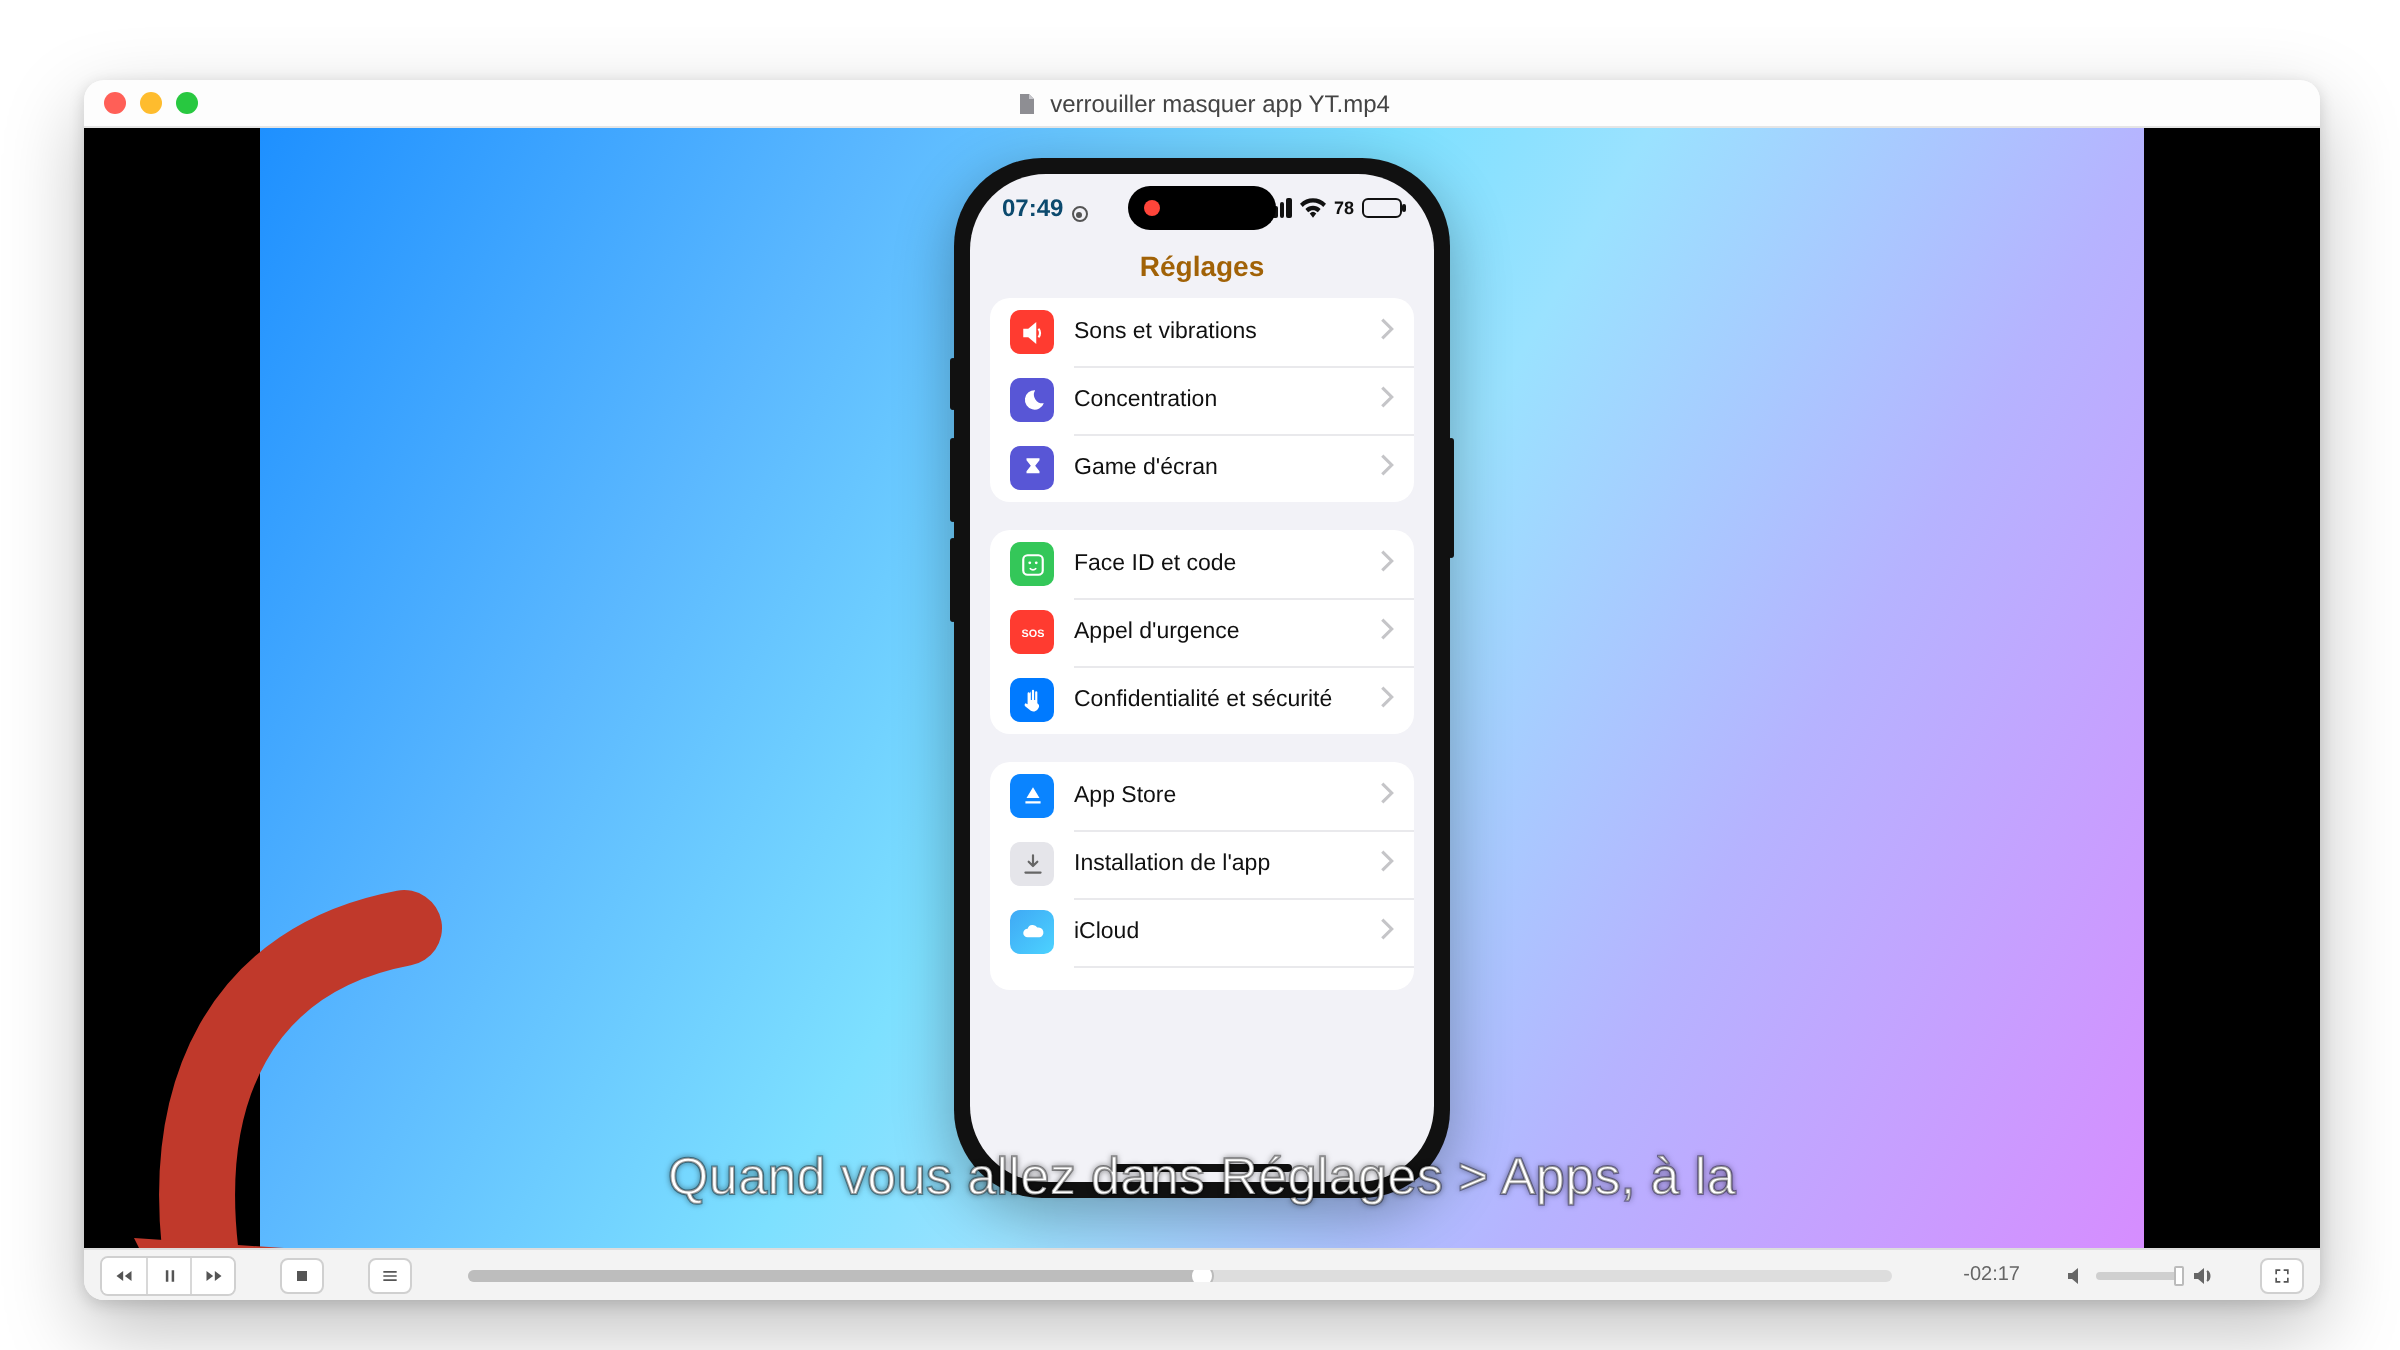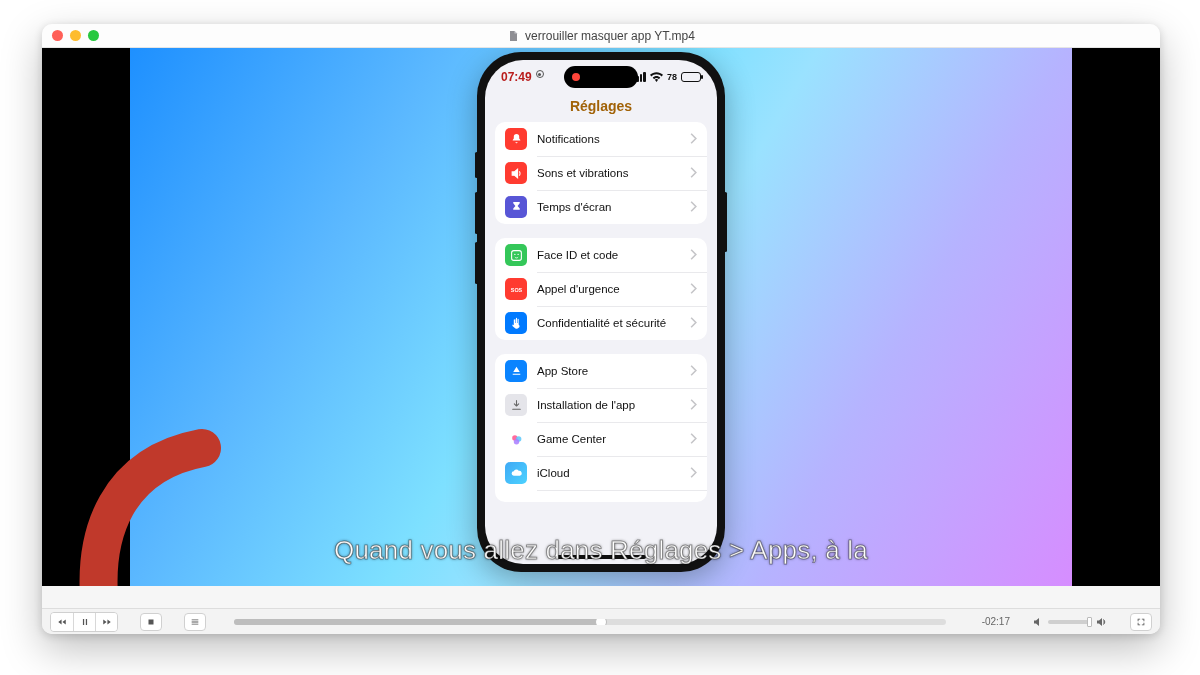--- a/index.html
+++ b/index.html
@@ -1,36 +1,36 @@
 <!DOCTYPE html>
 <html><head>
 <meta charset="utf-8">
 <style>
   * { box-sizing: border-box; margin: 0; padding: 0; font-family: -apple-system, BlinkMacSystemFont, "Segoe UI", Helvetica, Arial, sans-serif; }
   body { background: #fff; width: 1200px; height: 675px; overflow: hidden; position: relative; }
-  .window { position: absolute; left: 42px; top: 24px; width: 1118px; height: 610px; background: #f6f6f6; border-radius: 10px; box-shadow: 0 15px 40px rgba(0,0,0,0.25), 0 2px 8px rgba(0,0,0,0.15); display: flex; flex-direction: column; overflow: hidden; }
+  .window { position: absolute; left: 42px; top: 40px; width: 1118px; height: 610px; background: #f6f6f6; border-radius: 10px; box-shadow: 0 15px 40px rgba(0,0,0,0.25), 0 2px 8px rgba(0,0,0,0.15); display: flex; flex-direction: column; overflow: hidden; }
   .titlebar { height: 24px; position: relative; display:flex; align-items:center; justify-content:center; border-bottom:1px solid #e5e5e5; background:#fdfdfd; }
   .traffic { position:absolute; left:10px; top:6px; display:flex; gap:7px; }
   .dot { width:11px; height:11px; border-radius:50%; }
   .dot.red{background:#ff5f57;} .dot.yellow{background:#febc2e;} .dot.green{background:#28c840;}
   .title { font-size:12px; color:#444; display:flex; align-items:center; gap:6px; }
   .title .fileicon{ width:12px; height:12px; display:inline-flex; align-items:center; justify-content:center;}
   .content { flex:1; background:#000; position:relative; overflow:hidden;}
   .video-frame { position:absolute; left:88px; top:0; right:88px; bottom:0; background: linear-gradient(120deg, #1e90ff 0%, #5bb8ff 25%, #7de0ff 45%, #9ae2ff 55%, #b6b3ff 75%, #d68dff 100%); display:flex; align-items:center; justify-content:center;}
   
   .phone { width:248px; height:520px; background:#111; border-radius:44px; padding:8px; position:relative; margin-top:-10px; box-shadow: 0 8px 30px rgba(0,0,0,0.3);}
   .phone-btn-l1{position:absolute;left:-2px;top:100px;width:3px;height:26px;background:#111;border-radius:2px;}
   .phone-btn-l2{position:absolute;left:-2px;top:140px;width:3px;height:42px;background:#111;border-radius:2px;}
   .phone-btn-l3{position:absolute;left:-2px;top:190px;width:3px;height:42px;background:#111;border-radius:2px;}
   .phone-btn-r{position:absolute;right:-2px;top:140px;width:3px;height:60px;background:#111;border-radius:2px;}
   .screen { width:100%; height:100%; background:#f2f2f7; border-radius:38px; position:relative; overflow:hidden;}
   .island{ position:absolute; top:6px; left:50%; transform:translateX(-50%); width:74px; height:22px; background:#000; border-radius:14px; z-index:5; display:flex; align-items:center;}
   .island .rec{width:8px;height:8px;border-radius:50%;background:#ff453a;margin-left:8px;}
   .statusbar{ height:34px; display:flex; align-items:center; justify-content:space-between; padding:0 16px; position:relative; z-index:2;}
-  .statusbar .time{font-size:12px; font-weight:600;color:#b91c1c; display:flex; align-items:flex-start; gap:4px;}
+  .statusbar .time{font-size:12px; font-weight:600;color:#0c4a6e; display:flex; align-items:flex-end; gap:4px;}
   .statusbar .right{display:flex; align-items:flex-end; gap:4px;}
   .bars{display:flex;align-items:flex-end;gap:1px;}
   .bars span{width:2.5px;background:#111;border-radius:1px;}
   .bars span:nth-child(1){height:4px;} .bars span:nth-child(2){height:6px;} .bars span:nth-child(3){height:8px;} .bars span:nth-child(4){height:10px;}
   .bat{border:1px solid #111;border-radius:3px;width:20px;height:10px;padding:1px;position:relative;}
   .bat::after{content:"";position:absolute;right:-3px;top:2px;width:2px;height:4px;background:#111;border-radius:1px;}
   .bat-fill{background:#111;height:100%;width:78%;border-radius:1px;}
   .bat-txt{font-size:9px;font-weight:700;color:#111;}
   .wifi-svg{width:13px;height:10px;}
   .rec-ind{width:8px;height:8px;border:1.5px solid #555;border-radius:50%;display:inline-flex;align-items:center;justify-content:center;}
@@ -45,21 +45,21 @@
   .icon.gray svg{fill:#666;}
   .label{flex:1;font-size:11.5px;color:#111;white-space:nowrap;overflow:hidden;text-overflow:ellipsis;}
   .chev{color:#c5c5c8;}
   .chev svg{width:7px;height:11px;stroke:#c5c5c8;fill:none;stroke-width:2;}
   .home-ind{position:absolute;bottom:5px;left:50%;transform:translateX(-50%);width:90px;height:4px;background:#111;border-radius:3px;}
   
   .subtitle{position:absolute;left:0;right:0;bottom:20px;text-align:center;font-size:26px;color:#fff;-webkit-text-stroke:1px rgba(0,0,0,0.4);text-shadow:0 0 3px rgba(0,0,0,0.6);line-height:1.25;font-family: Helvetica, Arial, sans-serif; letter-spacing:0.2px;}
   
   .arrow{position:absolute;left:-10px;top:380px;width:210px;height:260px;z-index:10;pointer-events:none;}
   
-  .controls{height:26px;background:#f3f3f3;border-top:1px solid #ddd;display:flex;align-items:center;padding:0 8px;gap:22px;margin-top:22px;}
+  .controls{height:26px;background:#f3f3f3;border-top:1px solid #ddd;display:flex;align-items:center;padding:0 8px;gap:22px;}
   .ctrl-group{display:flex;border:1px solid #d0d0d0;border-radius:4px;overflow:hidden;}
   .ctrl-btn{width:22px;height:18px;background:#fff;display:flex;align-items:center;justify-content:center;border:none;}
   .ctrl-btn + .ctrl-btn{border-left:1px solid #d8d8d8;}
   .ctrl-btn svg,.ctrl-single svg{width:10px;height:10px;fill:#555;}
   .ctrl-single{width:22px;height:18px;background:#fff;border:1px solid #d0d0d0;border-radius:4px;display:flex;align-items:center;justify-content:center;}
   .seek{flex:1;height:6px;background:#ddd;border-radius:3px;position:relative;margin:0 6px;overflow:hidden;}
   .seek-fill{height:100%;background:#bdbdbd;width:51.5%;}
   .seek-thumb{position:absolute;top:-3px;left:51.5%;transform:translateX(-50%);width:12px;height:12px;background:#fff;border:1px solid #bbb;border-radius:50%;}
   .time-remain{font-size:10px;color:#666;min-width:36px;text-align:right;}
   .vol{display:flex;align-items:center;gap:4px;}
@@ -117,47 +117,47 @@
               <span class="bat-txt">78</span>
               <span class="bat"><span class="bat-fill"></span></span>
             </div>
           </div>
           <div class="nav-title">Réglages</div>
           <div class="list" id="settings-list">
               <div class="group">
                 <div class="row">
                   <div class="icon" style="background: rgb(255, 59, 48);">
                     <svg viewBox="0 0 24 24">
-                      <path d="M12 2a5 5 0 0 0-5 5v3l-2 3v1h14v-1l-2-3V7a5 5 0 0 0-5-5zm-2 15a2 2 0 0 0 4 0z"></path>
-                    </svg>
-                  </div>
-                  <div class="label">Notifications</div>
-                  <div class="chev"><svg viewBox="0 0 8 14">
-                      <path d="M1 1l6 6-6 6"></path>
-                    </svg></div>
-                </div>
-                <div class="row">
-                  <div class="icon" style="background: rgb(255, 59, 48);">
-                    <svg viewBox="0 0 24 24">
                       <path d="M4 9v6h4l6 5V4L8 9zM17 8c1 1 1.5 2.5 1.5 4s-.5 3-1.5 4" fill="none" stroke="#fff" stroke-width="2"></path>
                       <path d="M4 9v6h4l6 5V4L8 9z"></path>
                     </svg>
                   </div>
                   <div class="label">Sons et vibrations</div>
                   <div class="chev"><svg viewBox="0 0 8 14">
                       <path d="M1 1l6 6-6 6"></path>
                     </svg></div>
                 </div>
                 <div class="row">
                   <div class="icon" style="background: rgb(88, 86, 214);">
                     <svg viewBox="0 0 24 24">
+                      <path d="M14 2a9 9 0 1 0 8 12 8 8 0 0 1-8-12z"></path>
+                    </svg>
+                  </div>
+                  <div class="label">Concentration</div>
+                  <div class="chev"><svg viewBox="0 0 8 14">
+                      <path d="M1 1l6 6-6 6"></path>
+                    </svg></div>
+                </div>
+                <div class="row">
+                  <div class="icon" style="background: rgb(88, 86, 214);">
+                    <svg viewBox="0 0 24 24">
                       <path d="M6 2h12v2l-4 5 4 5v2H6v-2l4-5-4-5z"></path>
                     </svg>
                   </div>
-                  <div class="label">Temps d'écran</div>
+                  <div class="label">Game d'écran</div>
                   <div class="chev"><svg viewBox="0 0 8 14">
                       <path d="M1 1l6 6-6 6"></path>
                     </svg></div>
                 </div>
               </div>
               <div class="group">
                 <div class="row">
                   <div class="icon" style="background: rgb(52, 199, 89);">
                     <svg viewBox="0 0 24 24">
                       <rect x="3" y="3" width="18" height="18" rx="4" fill="none" stroke="#fff" stroke-width="2"></rect>
@@ -206,33 +206,20 @@
                       <path d="M1 1l6 6-6 6"></path>
                     </svg></div>
                 </div>
                 <div class="row">
                   <div class="icon gray" style="background: rgb(229, 229, 234);">
                     <svg viewBox="0 0 24 24">
                       <path d="M12 3v10m0 0l-4-4m4 4l4-4M5 19h14" fill="none" stroke="#666" stroke-width="2" stroke-linecap="round"></path>
                     </svg>
                   </div>
                   <div class="label">Installation de l'app</div>
-                  <div class="chev"><svg viewBox="0 0 8 14">
-                      <path d="M1 1l6 6-6 6"></path>
-                    </svg></div>
-                </div>
-                <div class="row">
-                  <div class="icon" style="background: rgb(255, 255, 255);">
-                    <svg viewBox="0 0 24 24">
-                      <circle cx="9" cy="9" r="5" fill="#ff6b9d"></circle>
-                      <circle cx="16" cy="11" r="5" fill="#5ac8fa" opacity="0.85"></circle>
-                      <circle cx="12" cy="16" r="5" fill="#a97dff" opacity="0.85"></circle>
-                    </svg>
-                  </div>
-                  <div class="label">Game Center</div>
                   <div class="chev"><svg viewBox="0 0 8 14">
                       <path d="M1 1l6 6-6 6"></path>
                     </svg></div>
                 </div>
                 <div class="row">
                   <div class="icon" style="background: linear-gradient(135deg, rgb(63, 169, 245), rgb(76, 210, 255));">
                     <svg viewBox="0 0 24 24">
                       <path d="M18 16H7a4 4 0 0 1 0-8 5 5 0 0 1 9-1 3.5 3.5 0 0 1 2 9z" fill="#fff"></path>
                     </svg>
                   </div>

